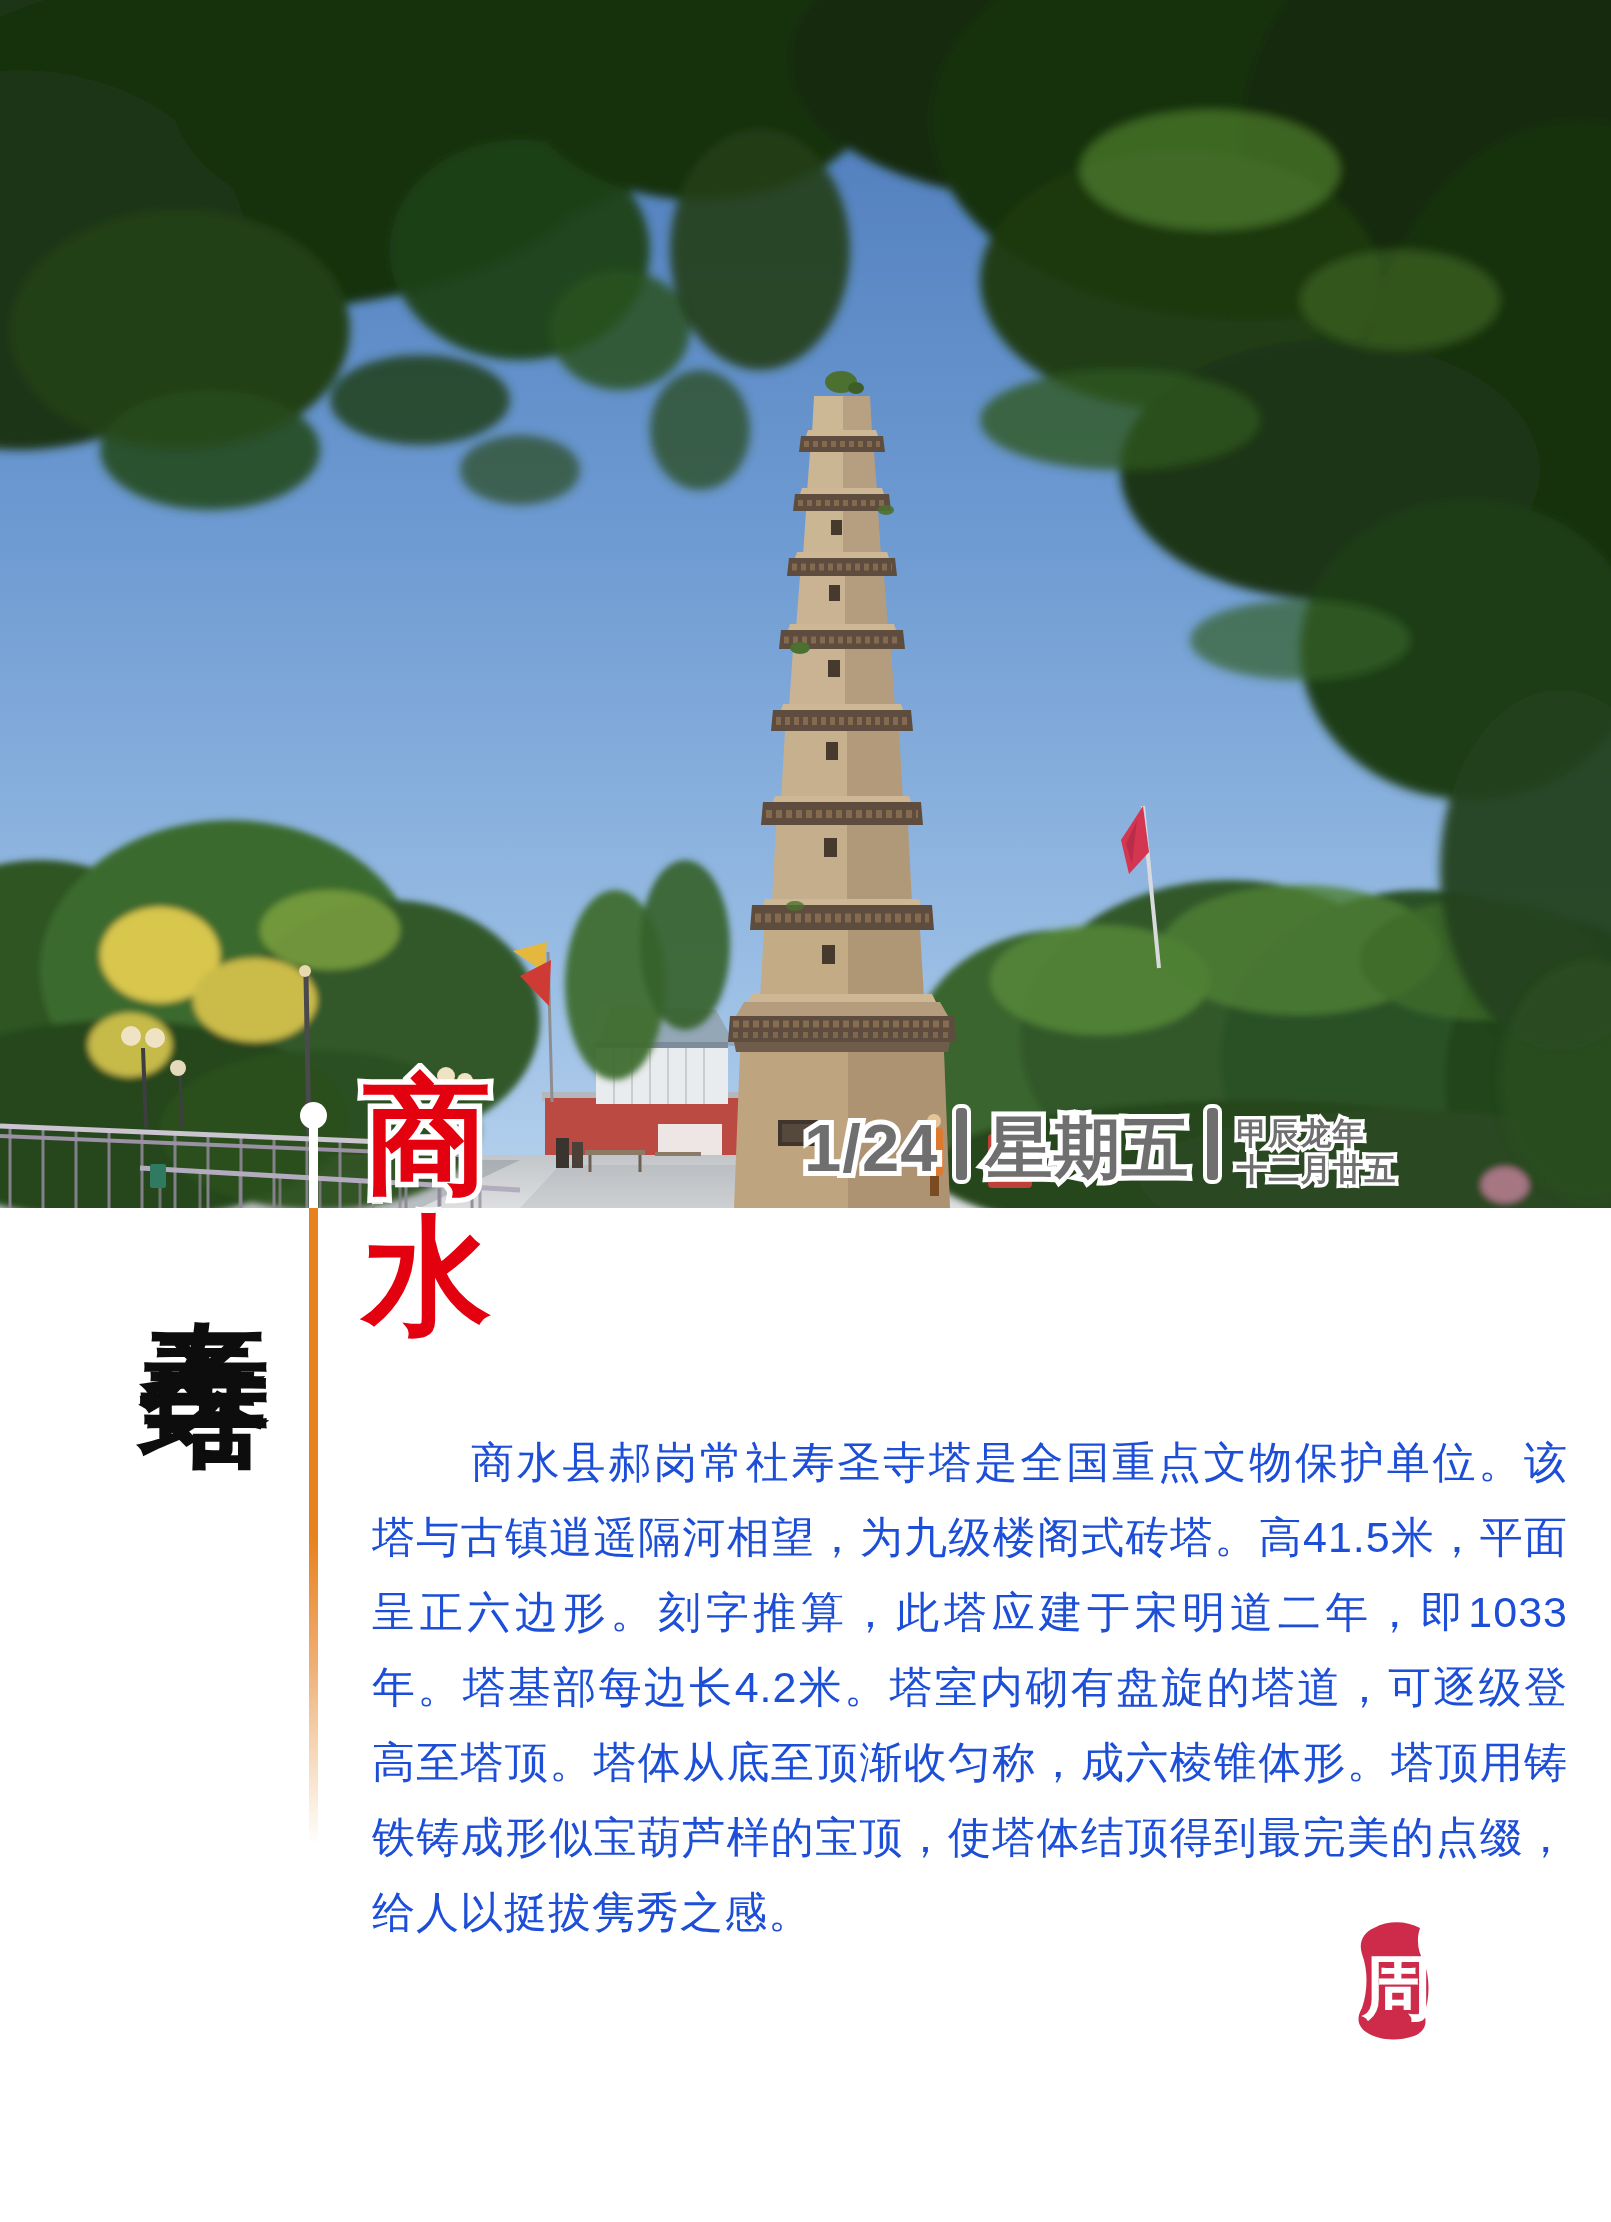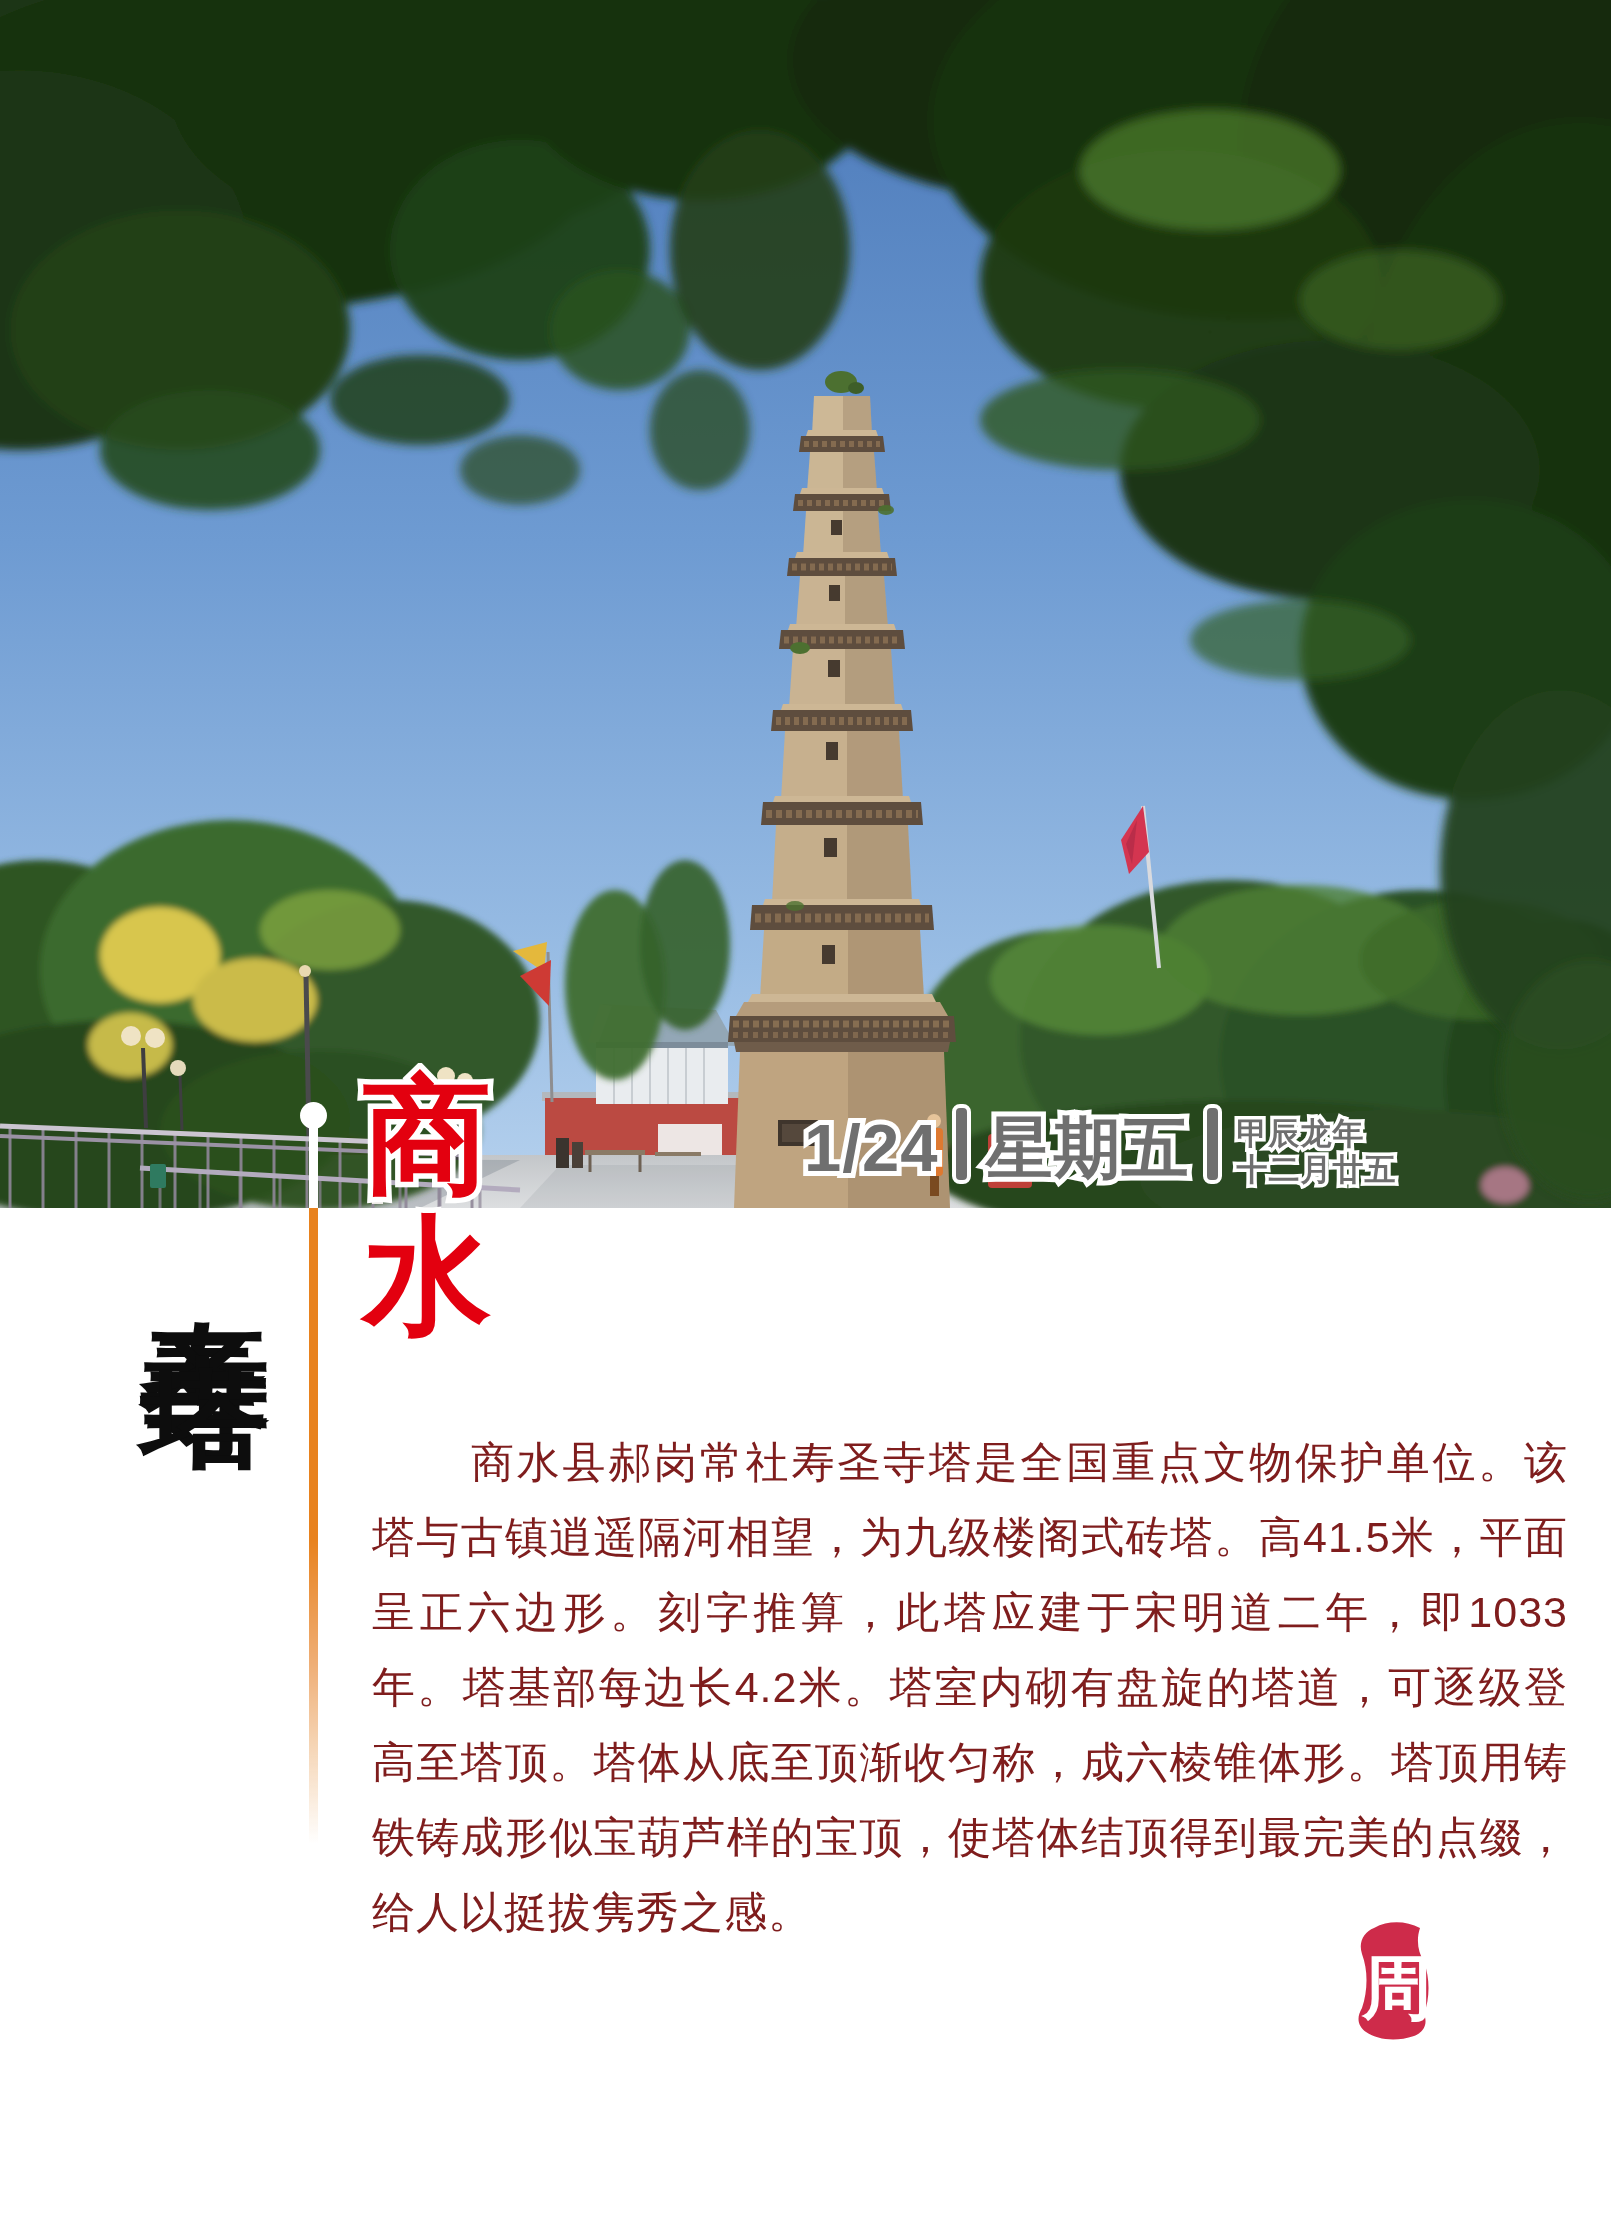--- a/index.html
+++ b/index.html
@@ -43,21 +43,21 @@
 
   
   .vtitle{position:absolute;left:140px;top:1238px;z-index:3;
           writing-mode:vertical-rl;text-orientation:upright;
           font-family:"Liberation Serif","DejaVu Serif",serif;font-weight:700;
           font-size:106px;line-height:1;letter-spacing:14px;color:#0D0D0D;
           transform:scaleX(1.22);transform-origin:0 0;}
 
   
   .article{position:absolute;left:372px;top:1382px;width:1196px;z-index:3;
-           font-size:43px;line-height:75px;letter-spacing:1px;color:#7f1d1d;
+           font-size:43px;line-height:75px;letter-spacing:1px;color:#1d4ed8;
            font-weight:500;text-align:justify;text-indent:2.3em;}
 
   
   .seal{position:absolute;left:1344px;top:1918px;width:106px;height:126px;z-index:3;}
   .seal svg{position:absolute;left:0;top:0;width:100%;height:100%;}
   .seal .seal-char{position:absolute;left:0;top:8px;width:100%;height:100%;
            display:flex;align-items:center;justify-content:center;
            font-family:"Liberation Serif","DejaVu Serif",serif;font-weight:700;
            font-size:70px;color:#ffffff;z-index:2;}
 </style>

